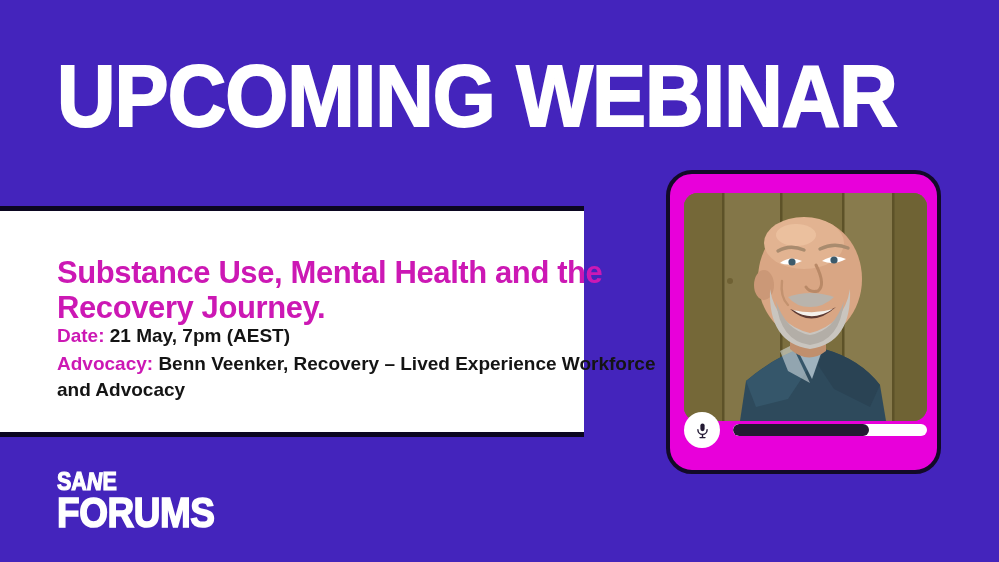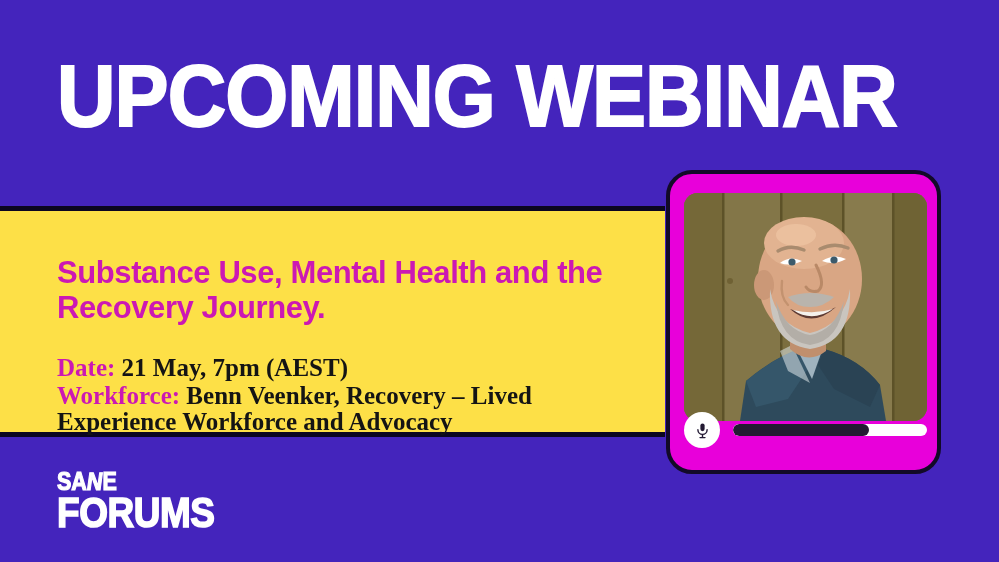--- a/index.html
+++ b/index.html
@@ -32,50 +32,49 @@
     transform-origin: left top;
     white-space: nowrap;
     -webkit-text-stroke: 2px #ffffff;
   }
 
   
   .info-band {
     position: absolute;
     left: 0;
     top: 206px;
-    width: 665px;
+    width: 584px;
     height: 231px;
-    background: #fde047;
+    background: #ffffff;
     border-top: 5px solid #0b0620;
     border-bottom: 5px solid #0b0620;
     box-sizing: border-box;
   }
 
   .session-title {
     position: absolute;
     left: 57px;
     top: 44px;
     width: 590px;
     color: #cc18b4;
     font-weight: bold;
     font-size: 31px;
     line-height: 35px;
     letter-spacing: -0.4px;
   }
 
   .meta {
     position: absolute;
     left: 57px;
-    top: 144px;
+    top: 112px;
     width: 600px;
-    font-size: 25px;
+    font-size: 19px;
     line-height: 26px;
     font-weight: bold;
     color: #141414;
-    font-family: Liberation Serif, serif;
   }
 
   .meta .label {
     color: #cc18b4;
   }
 
   .meta-line + .meta-line {
     margin-top: 2px;
   }
 
@@ -195,21 +194,21 @@
   <div class="info-band">
 
     <div class="session-title">Substance Use, Mental Health and the Recovery Journey.</div>
 
     <div class="meta">
       <div class="meta-line">
         <span class="label">Date:</span>
         <span>21 May, 7pm (AEST)</span>
       </div>
       <div class="meta-line">
-        <span class="label">Workforce:</span>
+        <span class="label">Advocacy:</span>
         <span>Benn Veenker, Recovery – Lived Experience Workforce and Advocacy</span>
       </div>
     </div>
 
   </div>
 
   <div class="logo">
     <div class="logo-sane"><span>SA</span><span class="n-glyph">N</span><span>E</span></div>
     <div class="logo-forums">FORUMS</div>
   </div>

